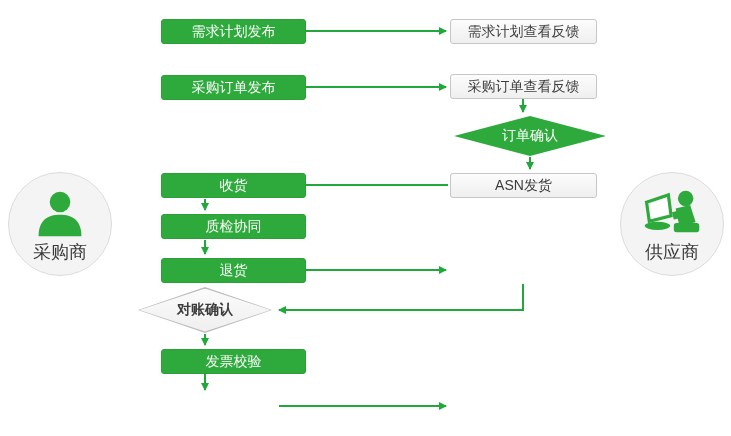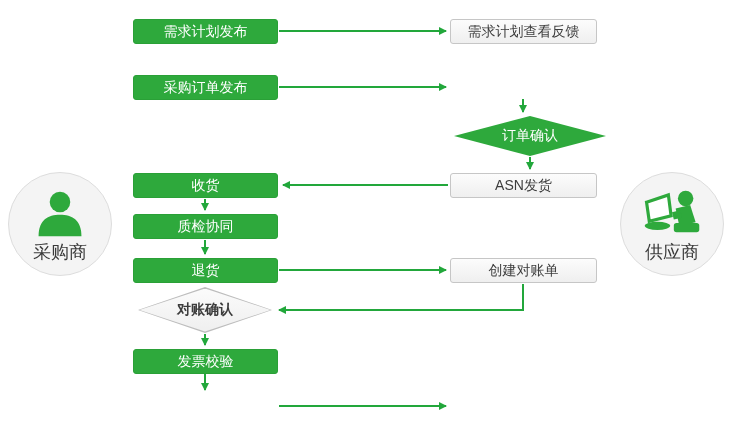--- a/index.html
+++ b/index.html
@@ -7,21 +7,21 @@
     position:relative;width:731px;height:436px;background:#ffffff;overflow:hidden;
     font-family:"Liberation Sans","DejaVu Sans",sans-serif;
   }
   .arrow-layer{position:absolute;left:0;top:0;width:731px;height:436px;}
   .node{
     position:absolute;display:flex;align-items:center;justify-content:center;
     font-size:14px;box-sizing:border-box;text-align:center;white-space:nowrap;
   }
   .proc-green{
     width:145px;height:25px;background:#2ea93c;border:1px solid #2aa037;
-    border-radius:3px;color:#ffffff;
+    border-radius:3px;color:#ffffff;margin-left:28px;
   }
   .proc-white{
     width:147px;height:25px;background:linear-gradient(#fcfcfc,#efefef);
     border:1px solid #c6c6c6;border-radius:3px;color:#3c3c3c;
   }
   .proc-red{
     width:145px;height:26px;background:#f05030;border:1px solid #e64a2b;
     border-radius:3px;color:#ffffff;
   }
   .diamond{position:absolute;}
@@ -98,21 +98,21 @@
   <div class="node proc-green" style="left:133px;top:258px;">退货</div>
 
   <div class="diamond diamond-gray" style="left:138px;top:287px;width:134px;height:46px;font-weight:bold;">
     <div class="shape"></div>
     <div class="inner">对账确认</div>
   </div>
 
   <div class="node proc-green" style="left:133px;top:349px;">发票校验</div>
 
   <div class="node proc-white" style="left:450px;top:19px;">需求计划查看反馈</div>
+  <div class="node proc-white" style="left:450px;top:74px;">采购订单查看反馈</div>
 
   <div class="diamond diamond-green" style="left:454px;top:116px;width:152px;height:40px;">
     <div class="shape">订单确认</div>
   </div>
 
   <div class="node proc-white" style="left:450px;top:173px;">ASN发货</div>
-  <div class="node proc-white" style="left:450px;top:258px;">创建对账单</div>
 
 </div>
 
 </body></html>

